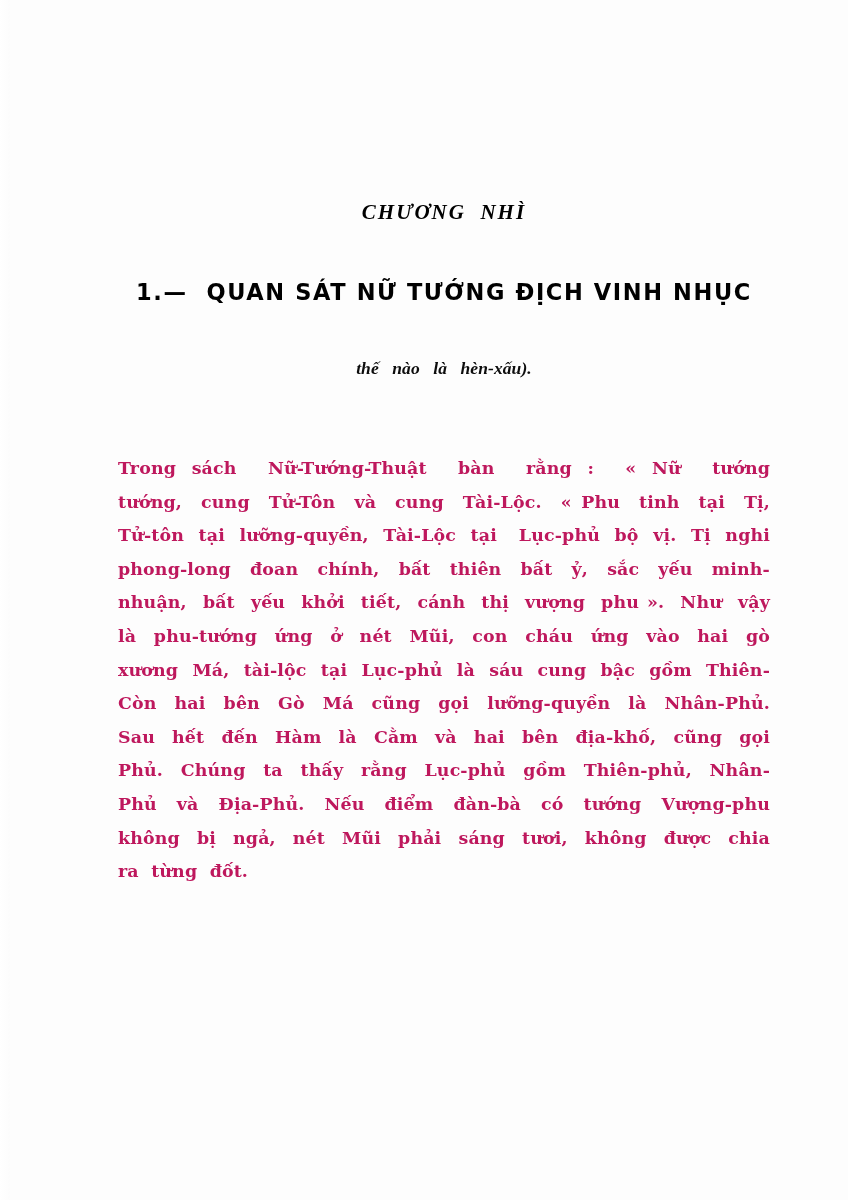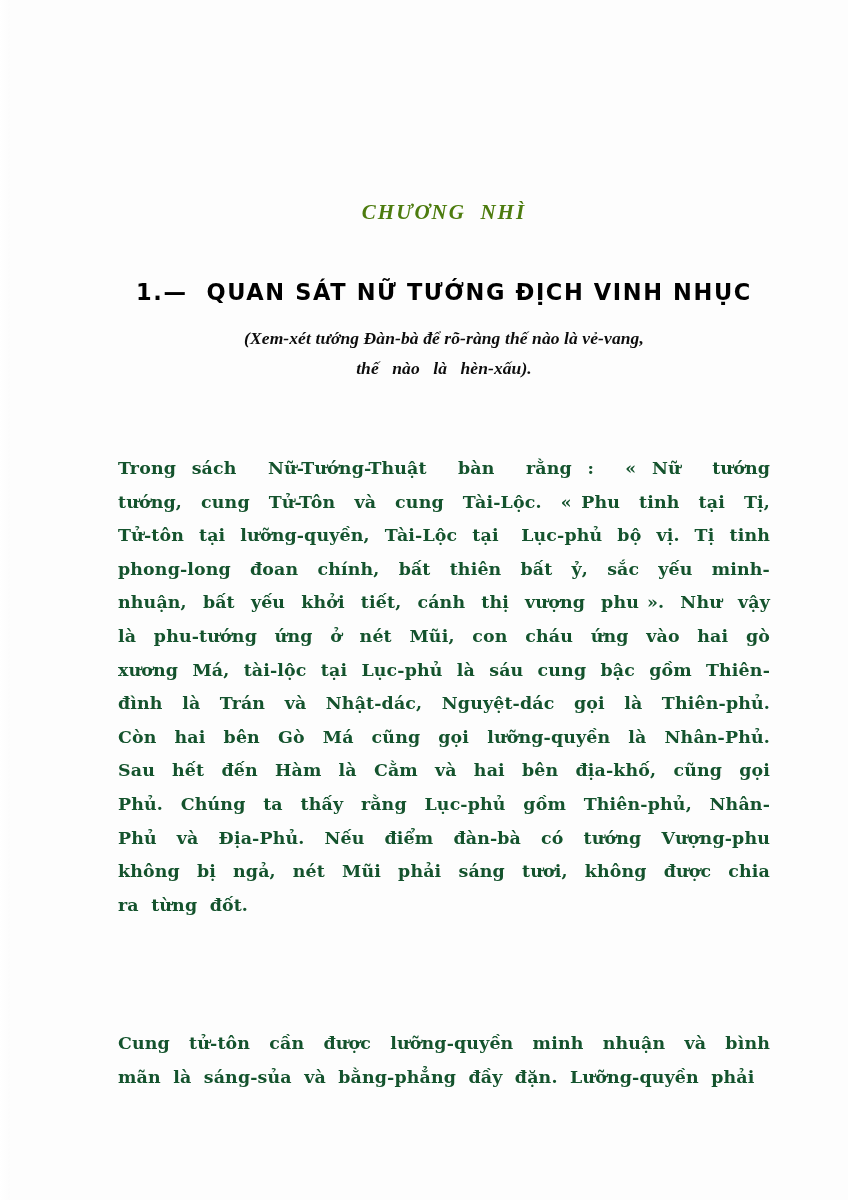--- a/index.html
+++ b/index.html
@@ -41,21 +41,21 @@
   .chapter-line {
     position: absolute;
     top: 200px;
     left: 0;
     width: 652px;
     text-align: center;
     font-style: italic;
     font-weight: 700;
     font-size: 21px;
     letter-spacing: 2.0px;
-    color: #4d7c0f;
+    color: #000000;
     white-space: pre;
   }
 
   
   .section-heading {
     position: absolute;
     top: 278px;
     left: 0;
     width: 652px;
     text-align: center;
@@ -94,21 +94,21 @@
   #para-1 { top: 452px; }
   #para-2 { top: 1027px; }
 
   .body-line {
     display: block;
     height: 33.6px;
     line-height: 33.6px;
     font-family: "DejaVu Serif", "Liberation Serif", serif;
     font-weight: 700;
     font-size: 17.4px;
-    color: #14532d;
+    color: #be185d;
     white-space: pre;
     letter-spacing: 0.15px;
     text-align: justify;
     text-align-last: justify;
   }
   
   .body-line.ragged {
     text-align: center;
     text-align-last: left;
   }
@@ -119,40 +119,34 @@
 <div id="page">
 
   <div id="scan-edge-left"></div>
 
   <div id="content">
 
     <div class="chapter-line">CHƯƠNG  NHÌ</div>
 
     <div class="section-heading">1.—  QUAN SÁT NỮ TƯỚNG ĐỊCH VINH NHỤC</div>
 
-    <div class="subtitle l1">(Xem-xét tướng Đàn-bà để rõ-ràng thế nào là vẻ-vang,</div>
 
     <div class="subtitle l2">thế   nào   là   hèn-xấu).</div>
 
     <div class="body-block" id="para-1">
         <span class="body-line">Trong sách  Nữ-Tướng-Thuật  bàn  rằng :  « Nữ  tướng</span>
         <span class="body-line">tướng,  cung  Tử-Tôn  và  cung  Tài-Lộc.  « Phu  tinh  tại  Tị,</span>
-        <span class="body-line">Tử-tôn  tại  lưỡng-quyền,  Tài-Lộc  tại   Lục-phủ  bộ  vị.  Tị  tinh</span>
+        <span class="body-line">Tử-tôn  tại  lưỡng-quyền,  Tài-Lộc  tại   Lục-phủ  bộ  vị.  Tị  nghi</span>
         <span class="body-line">phong-long  đoan  chính,  bất  thiên  bất  ỷ,  sắc  yếu  minh-</span>
         <span class="body-line">nhuận,  bất  yếu  khởi  tiết,  cánh  thị  vượng  phu ».  Như  vậy</span>
         <span class="body-line">là  phu-tướng  ứng  ở  nét  Mũi,  con  cháu  ứng  vào  hai  gò</span>
         <span class="body-line">xương  Má,  tài-lộc  tại  Lục-phủ  là  sáu  cung  bậc  gồm  Thiên-</span>
-        <span class="body-line">đình  là  Trán  và  Nhật-dác,  Nguyệt-dác  gọi  là  Thiên-phủ.</span>
         <span class="body-line">Còn  hai  bên  Gò  Má  cũng  gọi  lưỡng-quyền  là  Nhân-Phủ.</span>
         <span class="body-line">Sau  hết  đến  Hàm  là  Cằm  và  hai  bên  địa-khố,  cũng  gọi</span>
         <span class="body-line">Phủ.  Chúng  ta  thấy  rằng  Lục-phủ  gồm  Thiên-phủ,  Nhân-</span>
         <span class="body-line">Phủ  và  Địa-Phủ.  Nếu  điểm  đàn-bà  có  tướng  Vượng-phu</span>
         <span class="body-line">không  bị  ngả,  nét  Mũi  phải  sáng  tươi,  không  được  chia</span>
         <span class="body-line ragged">ra  từng  đốt.</span>
       </div>
 
-    <div class="body-block" id="para-2">
-        <span class="body-line">Cung  tử-tôn  cần  được  lưỡng-quyền  minh  nhuận  và  bình</span>
-        <span class="body-line ragged">mãn  là  sáng-sủa  và  bằng-phẳng  đầy  đặn.  Lưỡng-quyền  phải</span>
-      </div>
 
   </div>
 </div>
 
 </body></html>

